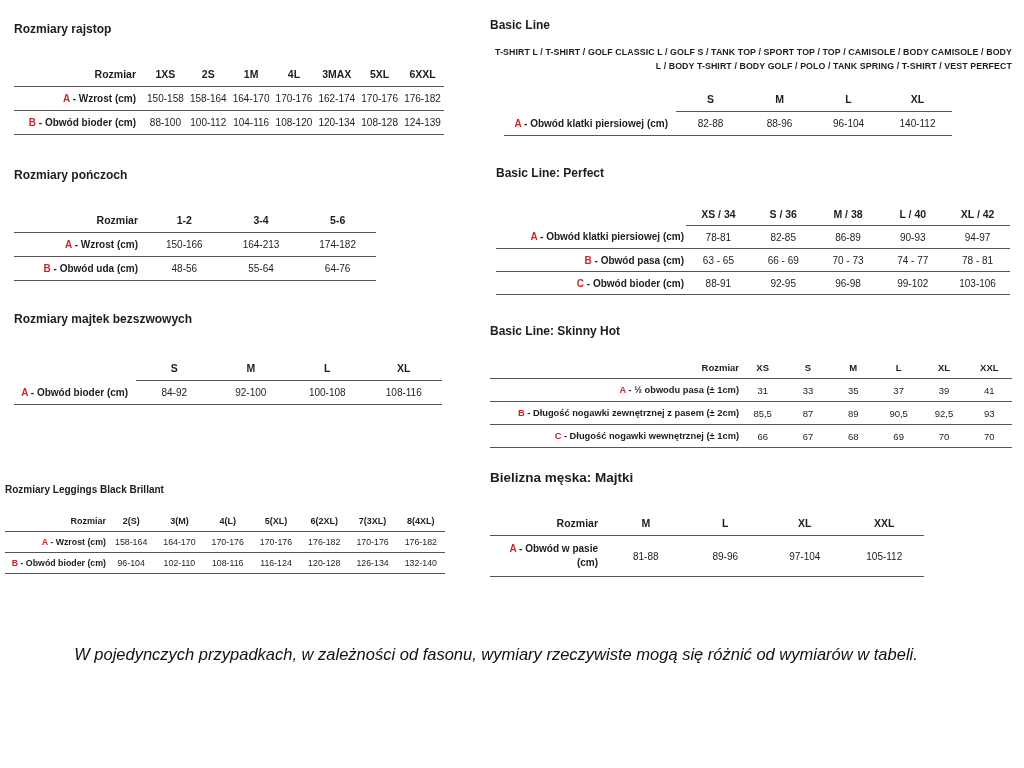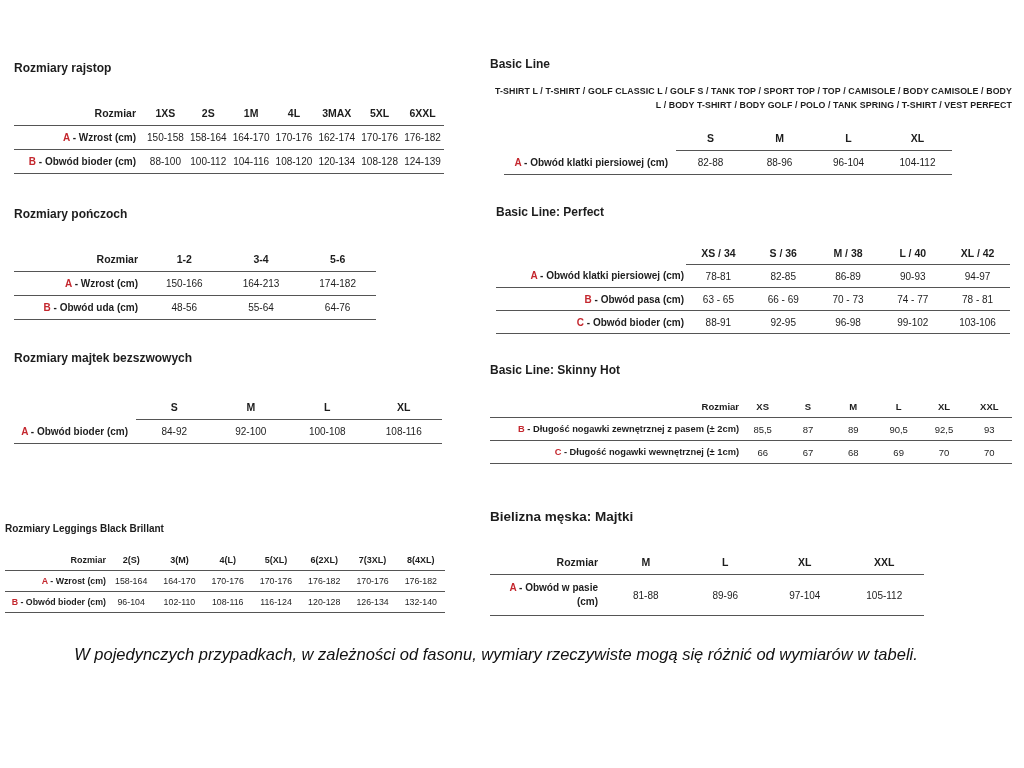--- a/index.html
+++ b/index.html
@@ -1,18 +1,18 @@
 <!DOCTYPE html>
 <html><head>
 <meta charset="utf-8">
 <style>
   html, body { margin: 0; padding: 0; background: #ffffff; }
   body { font-family: "Liberation Sans", sans-serif; color: #1d1d1d; }
   .page { position: relative; width: 1024px; height: 768px; background: #ffffff; overflow: hidden; }
-  .panel { position: absolute; margin-top: 39px; }
+  .panel { position: absolute; }
   .sec-title { font-weight: bold; font-size: 12px; white-space: nowrap; margin: 0; }
   .subtitle { font-weight: bold; font-size: 8.8px; text-align: right; margin-top: 14px; line-height: 1.55; letter-spacing: 0.1px; }
 
   table { border-collapse: collapse; table-layout: fixed; }
   th, td { border-bottom: 1px solid #555; text-align: center; font-size: 10px; padding: 6px 2px; overflow: hidden; }
   th { font-weight: bold; font-size: 10.5px; }
   td { font-weight: normal; }
   .lbl { text-align: right; font-weight: bold; padding-right: 8px; white-space: nowrap; }
   th.corner.empty { border-bottom: none; }
   .pfx { color: #c4272e; font-weight: bold; }
@@ -229,21 +229,21 @@
               <th>L</th>
               <th>XL</th>
             </tr>
           </thead>
           <tbody>
             <tr>
               <td class="lbl"><span class="pfx">A</span> - Obwód klatki piersiowej (cm)</td>
               <td>82-88</td>
               <td>88-96</td>
               <td>96-104</td>
-              <td>104-112</td>
+              <td>140-112</td>
             </tr>
           </tbody>
         </table>
       </div>
   </section>
 
   <section class="panel" id="sec-perfect">
     <h3 class="sec-title">Basic Line: Perfect</h3>
     <div class="tbl">
         <table>
@@ -296,20 +296,29 @@
               <th class="lbl corner">Rozmiar</th>
               <th>XS</th>
               <th>S</th>
               <th>M</th>
               <th>L</th>
               <th>XL</th>
               <th>XXL</th>
             </tr>
           </thead>
           <tbody>
+            <tr>
+              <td class="lbl"><span class="pfx">A</span> - ½ obwodu pasa (± 1cm)</td>
+              <td>31</td>
+              <td>33</td>
+              <td>35</td>
+              <td>37</td>
+              <td>39</td>
+              <td>41</td>
+            </tr>
             <tr>
               <td class="lbl"><span class="pfx">B</span> - Długość nogawki zewnętrznej z pasem (± 2cm)</td>
               <td>85,5</td>
               <td>87</td>
               <td>89</td>
               <td>90,5</td>
               <td>92,5</td>
               <td>93</td>
             </tr>
             <tr>

